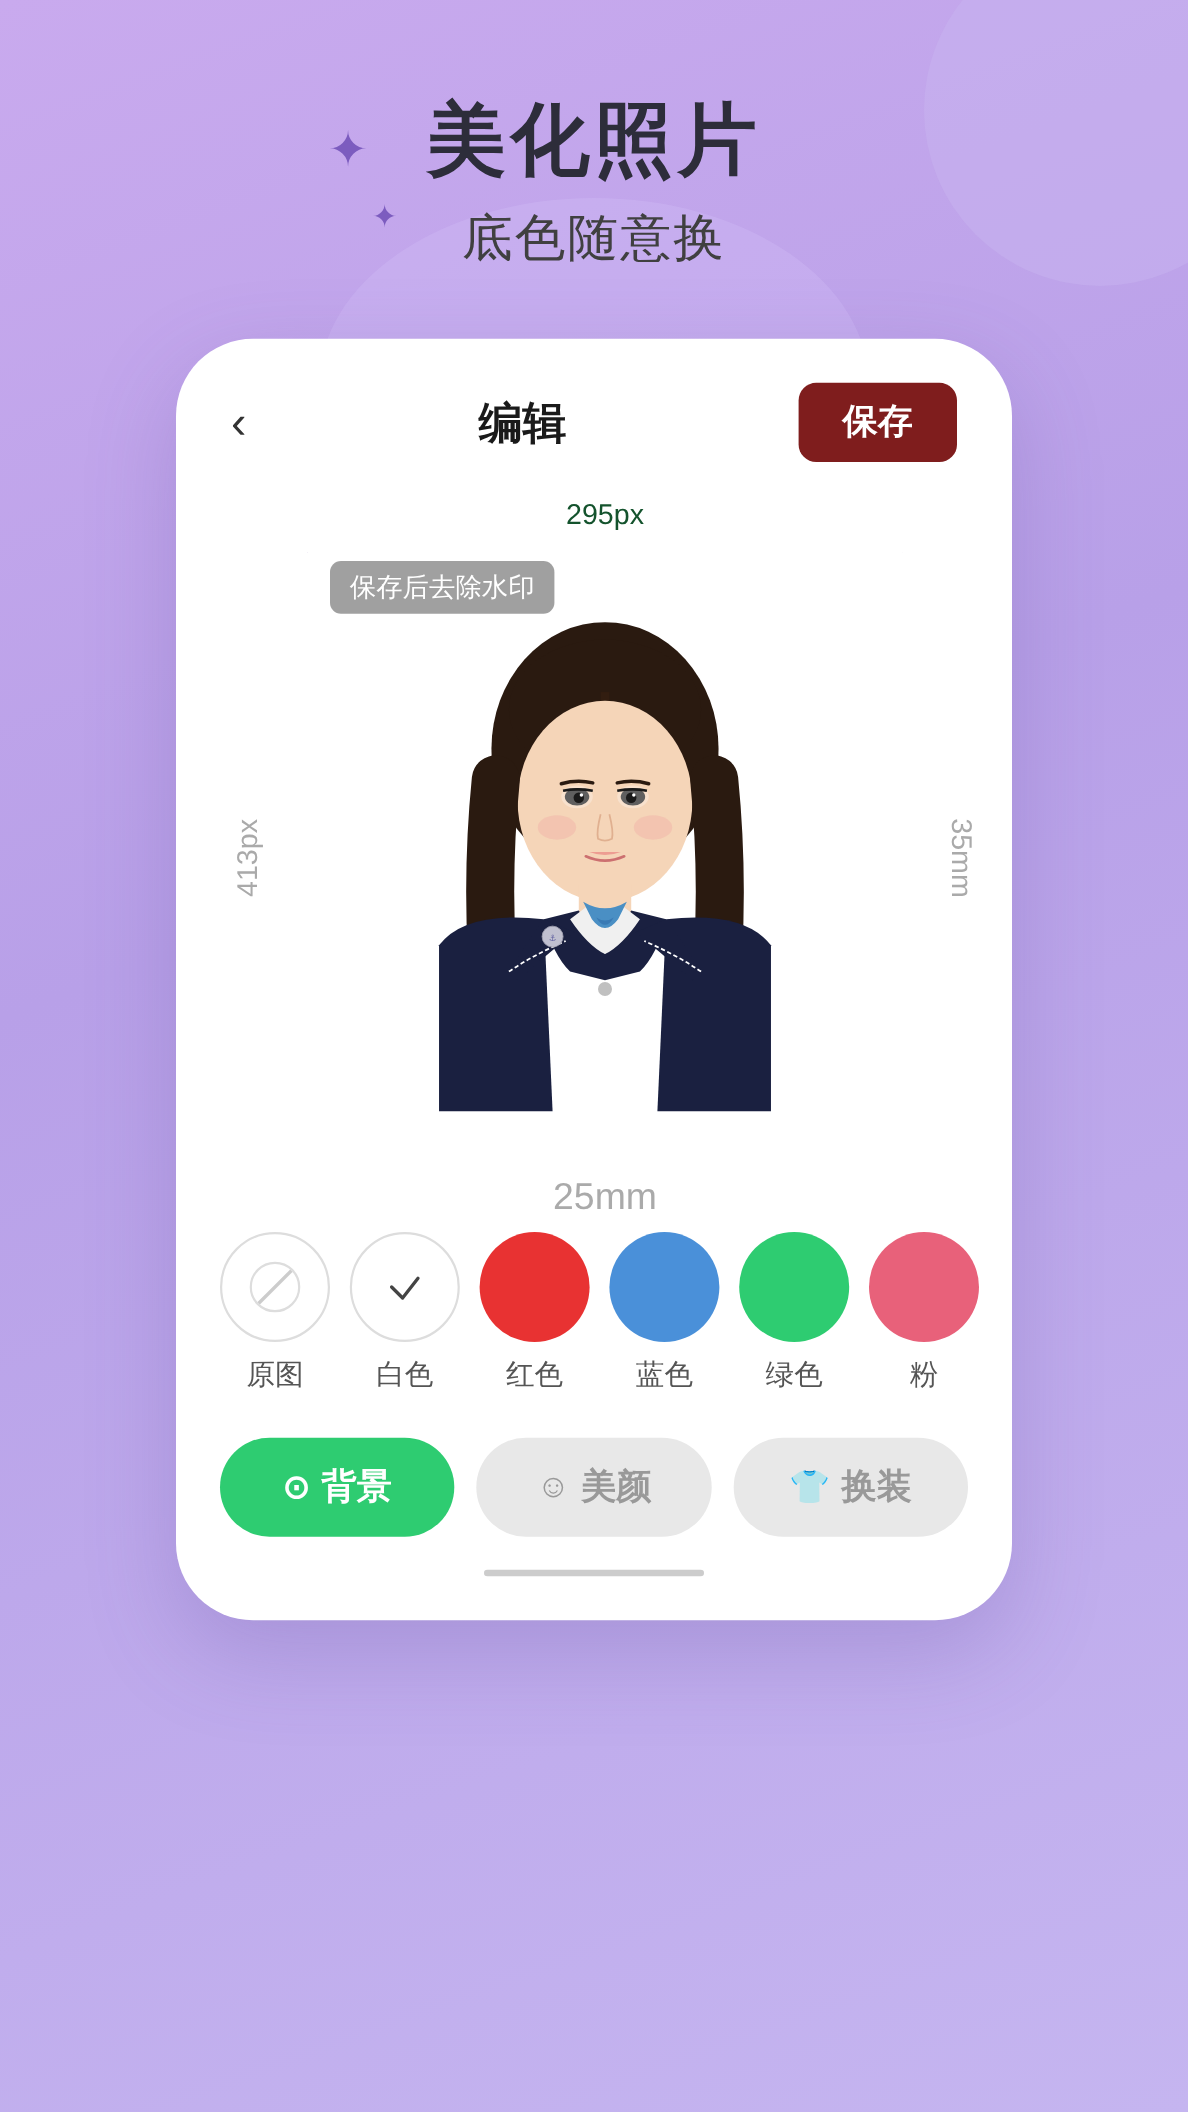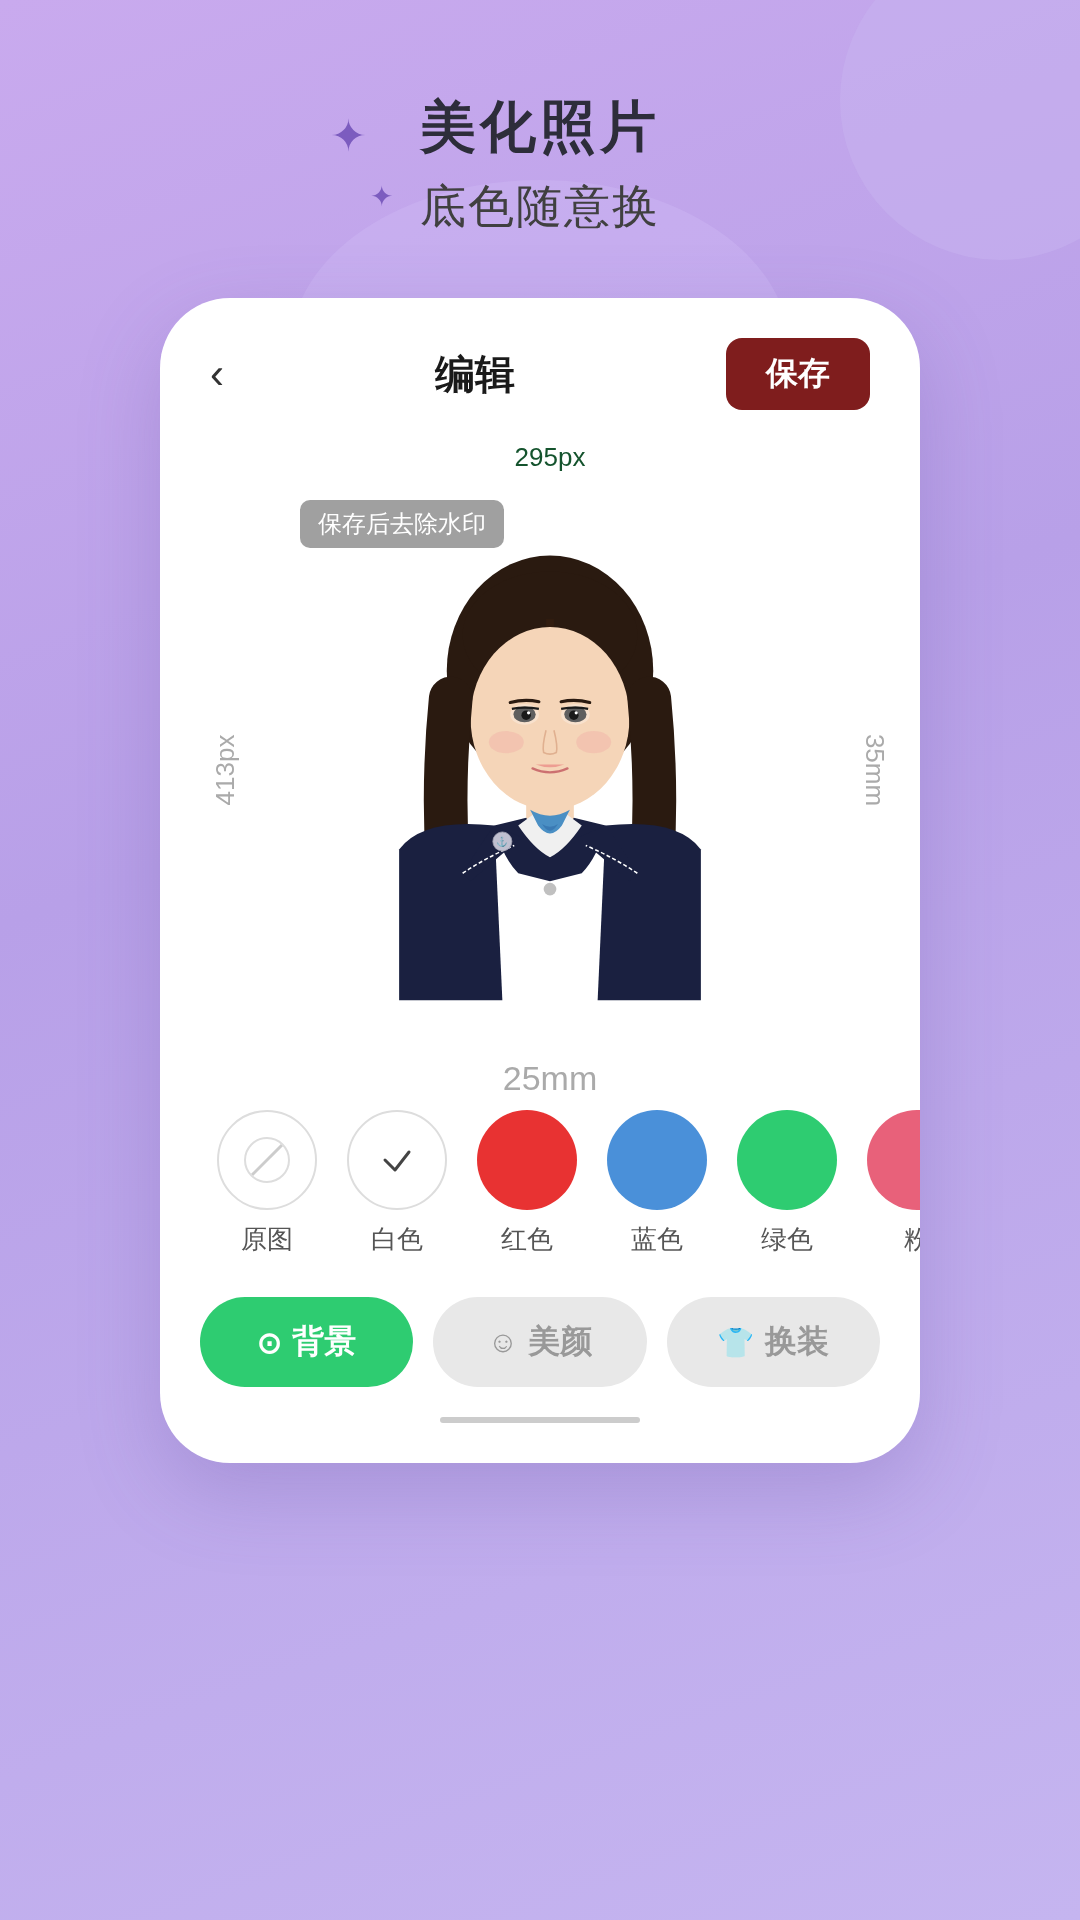--- a/index.html
+++ b/index.html
@@ -37,25 +37,24 @@
     }
 
     
     .header-area {
       margin-top: 80px;
       text-align: center;
       z-index: 2;
       position: relative;
     }
     .title-text {
-      font-size: 56px;
+      font-size: 72px;
       font-weight: 900;
       color: #2d2d3a;
       letter-spacing: 4px;
-      margin-top: 10px;
     }
     .subtitle-text {
       font-size: 46px;
       font-weight: 500;
       color: #404040;
       margin-top: 10px;
       letter-spacing: 2px;
     }
 
     
@@ -119,20 +118,21 @@
 
     
     .photo-container {
       margin: 0 40px;
       background: #4c1d95;
       border-radius: 12px;
       position: relative;
       display: flex;
       align-items: center;
       justify-content: center;
+      font-family: Liberation Mono, monospace;
     }
 
     
     .dim-top {
       position: absolute;
       top: -38px;
       left: 50%;
       transform: translateX(-50%);
       font-size: 26px;
       color: #14532d;
@@ -217,22 +217,22 @@
     
     .photo-wrapper {
       margin: 50px 60px 50px 80px;
       position: relative;
     }
 
     
     .color-picker-row {
       display: flex;
       align-items: flex-start;
-      padding: 0 57px;
-      gap: 30px;
+      padding: 0 40px;
+      gap: 18px;
       margin-top: 20px;
       overflow: hidden;
     }
     .color-item {
       display: flex;
       flex-direction: column;
       align-items: center;
       gap: 12px;
       flex-shrink: 0;
     }

